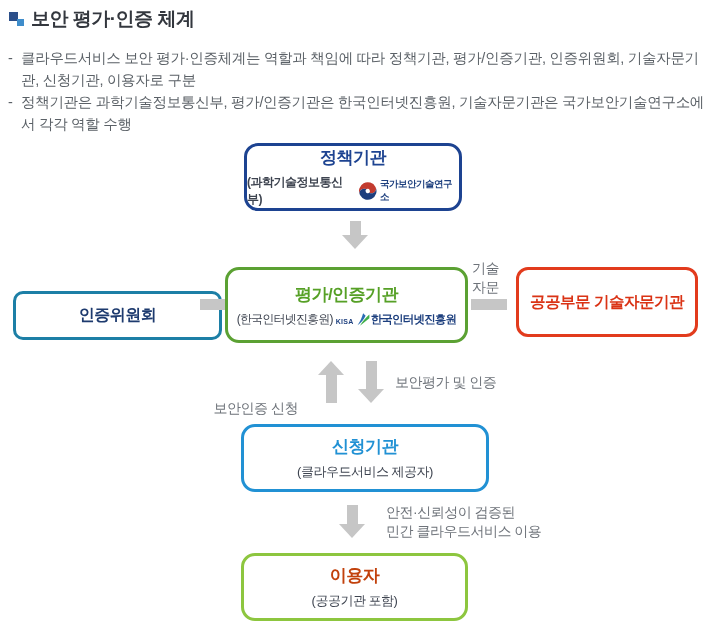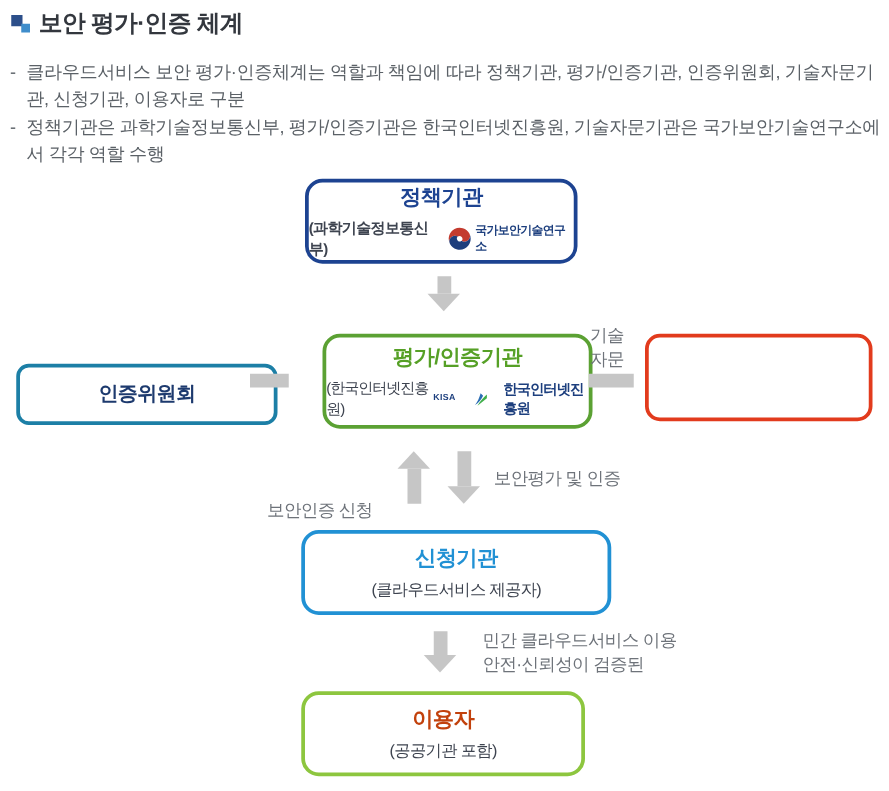--- a/index.html
+++ b/index.html
@@ -26,25 +26,25 @@
 
   .box-policy{left:244px;top:143px;width:218px;height:68px;border:3px solid #1d4391;}
   .box-policy .t{font-size:17px;color:#1d4391;}
   .policy-row{display:flex;align-items:center;gap:3px;}
   .policy-row .s{font-size:12px;font-weight:bold;}
   .msit-label{font-size:9.5px;font-weight:bold;color:#1d3f7e;letter-spacing:-0.5px;}
 
   .box-committee{left:13px;top:291px;width:209px;height:49px;border:3px solid #1c7fa6;border-radius:10px;}
   .box-committee .t{font-size:16px;color:#1d3a6e;}
 
-  .box-eval{left:258px;top:267px;width:216px;height:76px;border:3px solid #5ba133;}
+  .box-eval{left:225px;top:267px;width:243px;height:76px;border:3px solid #5ba133;}
   .box-eval .t{font-size:17px;color:#56a026;}
   .eval-row{display:flex;align-items:center;gap:3px;}
   .eval-row .s{font-size:12px;letter-spacing:-0.8px;}
-  .kisa-group{display:flex;align-items:center;gap:13px;}
+  .kisa-group{display:flex;align-items:flex-end;gap:1px;}
   .kisa-word{font-size:7px;font-weight:bold;color:#1d3f7e;letter-spacing:0.3px;padding-bottom:2px;}
   .kisa-label{font-size:11.5px;font-weight:bold;color:#1d3f7e;letter-spacing:-0.8px;}
 
   .box-advisor{left:516px;top:267px;width:182px;height:70px;border:3px solid #e23b1d;border-radius:12px;}
   .box-advisor .t{font-size:15.5px;color:#da3315;}
 
   .box-applicant{left:241px;top:424px;width:248px;height:68px;border:3px solid #2191d4;}
   .box-applicant .t{font-size:17px;color:#2191d4;}
 
   .box-user{left:241px;top:553px;width:227px;height:68px;border:3px solid #8dc63f;}
@@ -129,20 +129,21 @@
     </div>
   </div>
 
   <div class="flabel lbl-tech">
     <div>기술</div>
     <div>자문</div>
   </div>
   <div class="hbar" style="left:471px;top:299px;width:36px;"></div>
 
   <div class="obox box-advisor">
+    <div class="t">공공부문 기술자문기관</div>
   </div>
 
   <div class="flabel lbl-apply">보안인증 신청</div>
   <div class="varrow" style="left:318px;top:361px;height:42px;">
     <div class="head-up"></div>
     <div class="shaft"></div>
   </div>
   <div class="varrow" style="left:358px;top:361px;height:42px;">
     <div class="shaft"></div>
     <div class="head-down"></div>
@@ -152,22 +153,22 @@
   <div class="obox box-applicant">
     <div class="t">신청기관</div>
     <div class="s">(클라우드서비스 제공자)</div>
   </div>
 
   <div class="varrow" style="left:339px;top:505px;height:33px;">
     <div class="shaft"></div>
     <div class="head-down"></div>
   </div>
   <div class="flabel lbl-use">
+    <div>안전·신뢰성이 검증된</div>
     <div>민간 클라우드서비스 이용</div>
-    <div>안전·신뢰성이 검증된</div>
   </div>
 
   <div class="obox box-user">
     <div class="t">이용자</div>
     <div class="s">(공공기관 포함)</div>
   </div>
 
 </div>
 
 </body></html>

